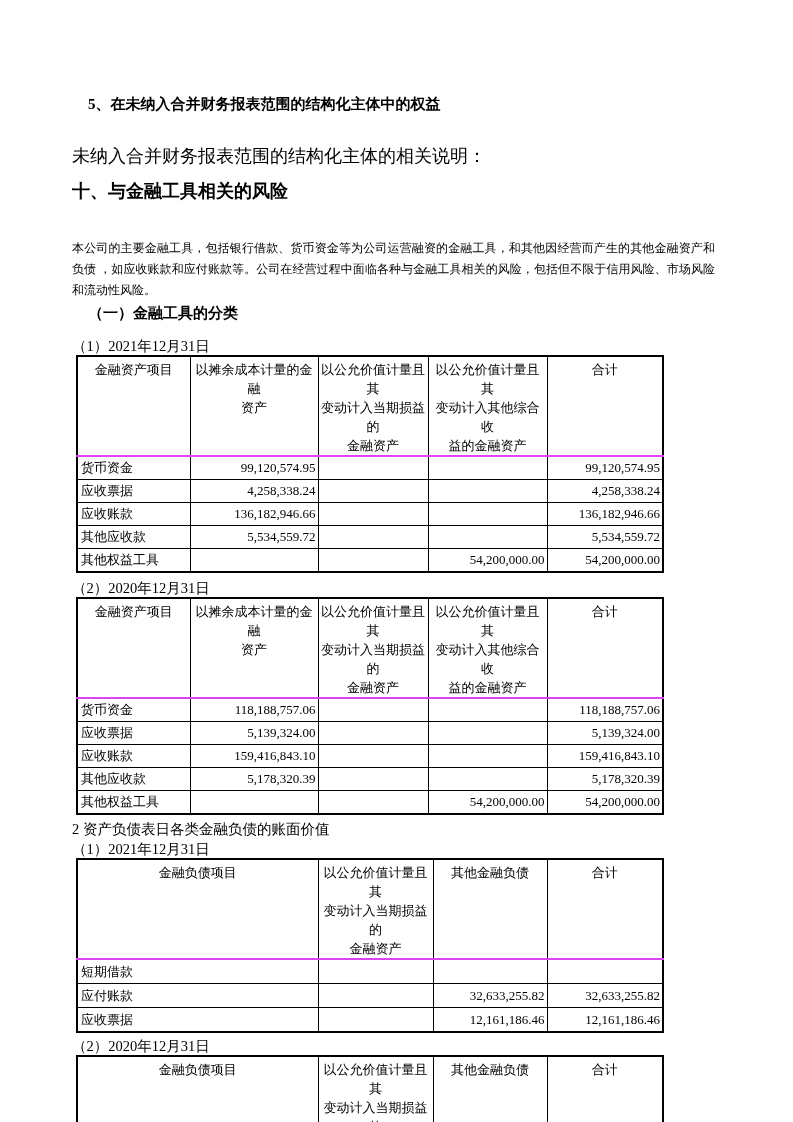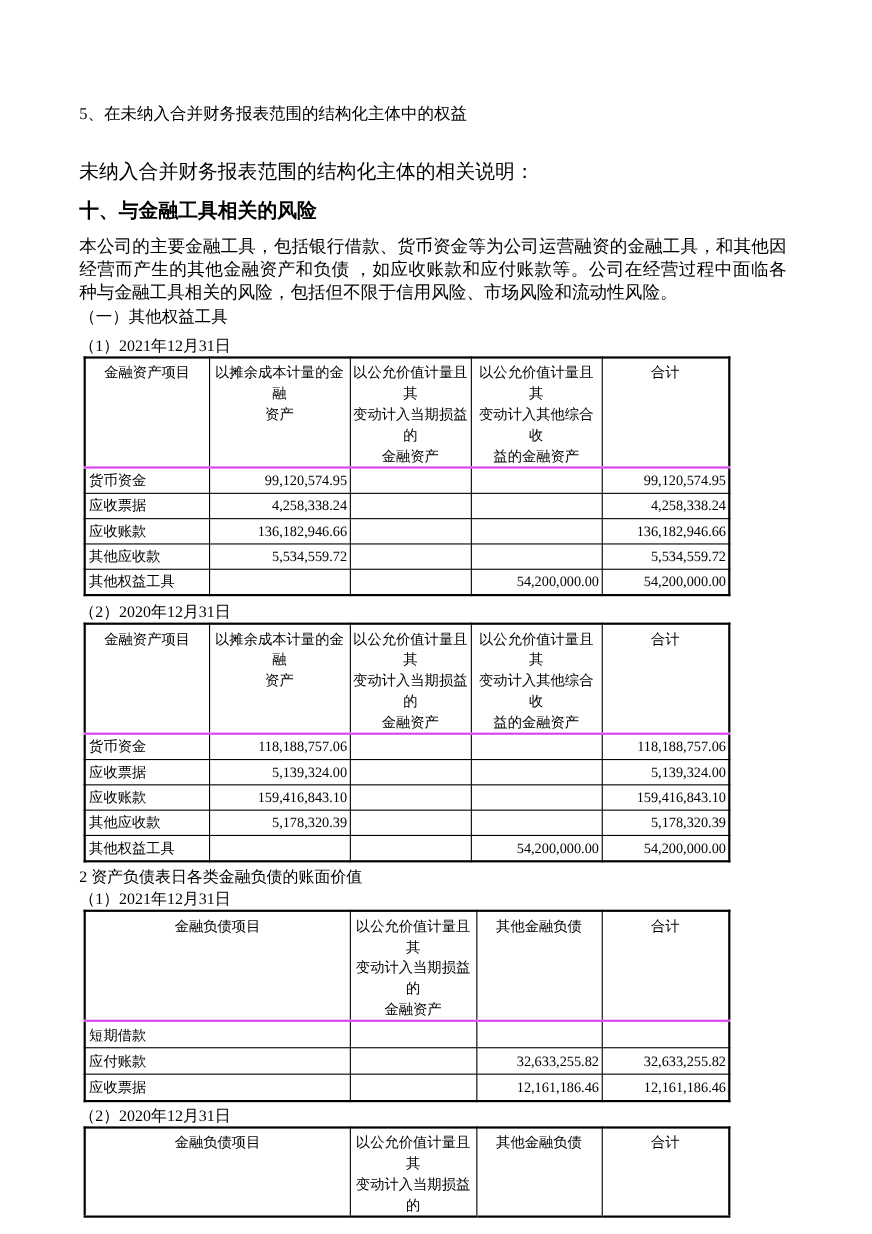--- a/index.html
+++ b/index.html
@@ -6,26 +6,26 @@
   .page{
     position:relative;
     width:793px;height:1122px;
     background:#ffffff;
     color:#000;
     font-family:"Liberation Serif","DejaVu Serif",serif;
     overflow:hidden;
     box-sizing:border-box;
     padding:0 78px 0 72px;
   }
-  .h-bold{font-weight:normal;font-size:15px;line-height:17px;margin:0;}
+  .h-bold{font-weight:bold;font-size:15px;line-height:17px;margin:16px;}
   .heading-5{margin-top:96px;}
   .note{font-size:18px;line-height:17px;margin:35px 0 0 0;}
   .heading-6{margin-top:21px;}
   .chapter{font-weight:bold;font-size:18px;line-height:21px;margin:16px 0 0 0;}
-  .intro{font-size:16px;line-height:21px;margin:12px 0 0 0;text-align:justify;}
+  .intro{font-size:12px;line-height:21px;margin:36px 0 0 0;text-align:justify;}
   .sub1{margin-top:4px;}
   .item-line{font-size:14.5px;line-height:16px;margin:5px 0 0 0;}
   .date-line{font-size:14.5px;line-height:16px;margin:9px 0 0 0;}
   .d1{margin-top:9px;}
   .d2{margin-top:7px;}
   .i2{margin-top:6px;}
   .d3{margin-top:4px;}
   .t3m{margin-top:4px;}
   .d4{margin-top:5px;}
 
@@ -65,21 +65,21 @@
 
   <p class="h-bold heading-5">5、在未纳入合并财务报表范围的结构化主体中的权益</p>
 
   <p class="note">未纳入合并财务报表范围的结构化主体的相关说明：</p>
 
 
   <p class="chapter">十、与金融工具相关的风险</p>
 
   <p class="intro">本公司的主要金融工具，包括银行借款、货币资金等为公司运营融资的金融工具，和其他因经营而产生的其他金融资产和负债 ，如应收账款和应付账款等。公司在经营过程中面临各种与金融工具相关的风险，包括但不限于信用风险、市场风险和流动性风险。</p>
 
-  <p class="h-bold sub1">（一）其他权益工具</p>
+  <p class="h-bold sub1">（一）金融工具的分类</p>
 
 
   <p class="date-line d1">（1）2021年12月31日</p>
 
   <table class="fin">
     <colgroup>
         <col style="width:113px">
         <col style="width:128px">
         <col style="width:110px">
         <col style="width:119px">

